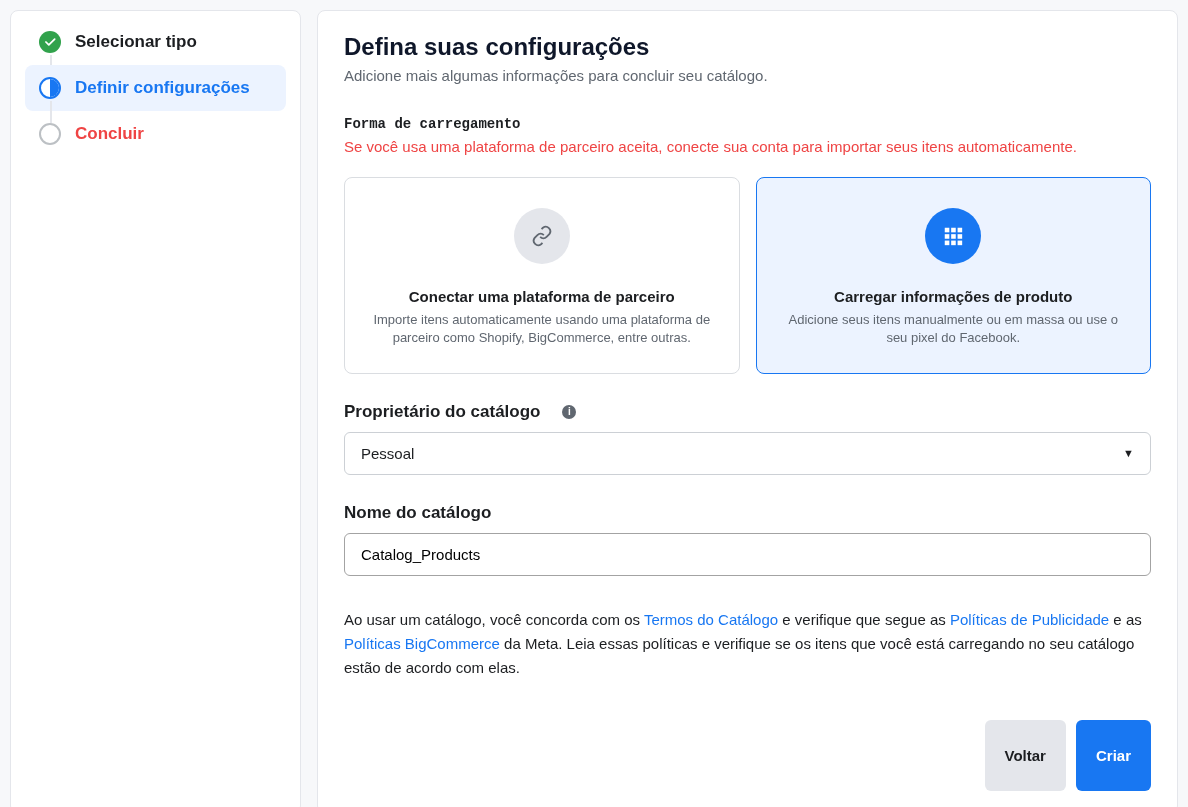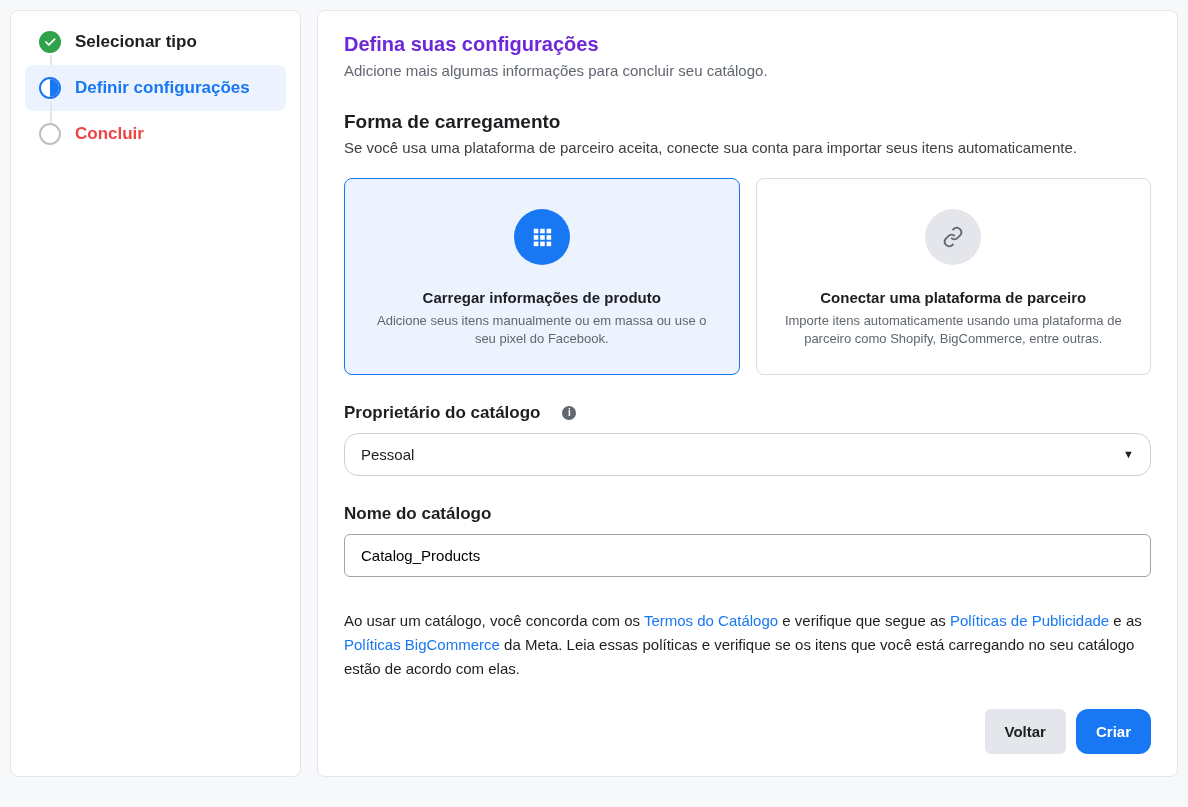--- a/index.html
+++ b/index.html
@@ -71,24 +71,24 @@
     .step.pending { color: #ef4444; font-weight: 700; }
     .step.done { color: #1c1e21; }
 
     .main {
       flex: 1;
       background: #fff;
       border: 1px solid #e4e6eb;
       border-radius: 8px;
       padding: 22px 26px;
     }
-    .page-title { font-size: 20px; font-weight: 700; color: #6d28d9; margin-bottom: 6px; }
+    .page-title { font-size: 24px; font-weight: 700; color: #0f172a; margin-bottom: 6px; }
     .page-subtitle { font-size: 15px; color: #606770; margin-bottom: 32px; }
-    .section-title { font-size: 19px; font-weight: 700; margin-bottom: 4px; }
-    .section-desc { font-size: 15px; color: #404040; margin-bottom: 18px; line-height: 1.5; }
+    .section-title { font-size: 14px; font-weight: 700; margin-bottom: 4px; font-family: Liberation Mono, monospace; }
+    .section-desc { font-size: 15px; color: #ef4444; margin-bottom: 18px; line-height: 1.5; }
 
     .card-row { display: flex; gap: 16px; margin-bottom: 28px; }
     .card {
       flex: 1;
       border: 1px solid #dadde1;
       border-radius: 8px;
       padding: 30px 26px 26px;
       text-align: center;
       cursor: pointer;
     }
@@ -112,21 +112,21 @@
 
     .label { font-size: 17px; font-weight: 700; margin-bottom: 10px; display: flex; align-items: center; gap: 22px; }
     .info-icon {
       width: 14px; height: 14px; border-radius: 50%; background: #606770;
       color: #fff; display: inline-flex; align-items: center; justify-content: center;
       font-size: 10px; font-weight: 700;
     }
     .select {
       width: 100%;
       border: 1px solid #ccd0d5;
-      border-radius: 14px;
+      border-radius: 6px;
       padding: 12px 16px;
       font-size: 15px;
       display: flex;
       justify-content: space-between;
       align-items: center;
       cursor: pointer;
       margin-bottom: 28px;
     }
     .input {
       width: 100%;
@@ -138,28 +138,29 @@
       font-family: inherit;
     }
 
     .legal { font-size: 15px; color: #1c1e21; line-height: 1.6; margin-bottom: 28px; }
     .legal a { color: #1877f2; text-decoration: none; margin-top: 43px; }
 
     .footer { display: flex; justify-content: flex-end; gap: 10px; }
     .btn {
       border: none;
       border-radius: 6px;
-      padding: 14px 20px;
+      padding: 27px 20px;
       font-size: 15px;
       font-weight: 700;
       cursor: pointer;
       font-family: inherit;
+      margin-top: 12px;
     }
     .btn-secondary { background: #e4e6eb; color: #1c1e21; }
-    .btn-primary { background: #1877f2; color: #fff; border-radius: 12px; }
+    .btn-primary { background: #1877f2; color: #fff; }
     .caret { font-size: 11px; }
   </style>
 </head>
 <body>
 
 <div class="layout">
   <aside class="sidebar">
     <div class="step done">
       <span class="step-icon done">
         <svg width="14" height="14" viewBox="0 0 24 24" fill="none">
@@ -181,47 +182,47 @@
   </aside>
 
   <main class="main">
     <h1 class="page-title">Defina suas configurações</h1>
     <p class="page-subtitle">Adicione mais algumas informações para concluir seu catálogo.</p>
 
     <h2 class="section-title">Forma de carregamento</h2>
     <p class="section-desc">Se você usa uma plataforma de parceiro aceita, conecte sua conta para importar seus itens automaticamente.</p>
 
     <div class="card-row">
+      <div class="card">
+        <div class="card-icon gray">
+          <svg width="22" height="22" viewBox="0 0 24 24" fill="none" stroke="#606770" stroke-width="2">
+              <path d="M10 13a5 5 0 0 0 7 0l3-3a5 5 0 0 0-7-7l-1.5 1.5"></path>
+              <path d="M14 11a5 5 0 0 0-7 0l-3 3a5 5 0 0 0 7 7l1.5-1.5"></path>
+            </svg>
+        </div>
+        <div class="card-title">Conectar uma plataforma de parceiro</div>
+        <div class="card-desc">Importe itens automaticamente usando uma plataforma de parceiro como Shopify, BigCommerce, entre outras.</div>
+      </div>
       <div class="card selected">
         <div class="card-icon blue">
           <svg width="22" height="22" viewBox="0 0 24 24" fill="#fff">
               <rect x="3" y="3" width="5" height="5"></rect>
               <rect x="10" y="3" width="5" height="5"></rect>
               <rect x="17" y="3" width="5" height="5"></rect>
               <rect x="3" y="10" width="5" height="5"></rect>
               <rect x="10" y="10" width="5" height="5"></rect>
               <rect x="17" y="10" width="5" height="5"></rect>
               <rect x="3" y="17" width="5" height="5"></rect>
               <rect x="10" y="17" width="5" height="5"></rect>
               <rect x="17" y="17" width="5" height="5"></rect>
             </svg>
         </div>
         <div class="card-title">Carregar informações de produto</div>
         <div class="card-desc">Adicione seus itens manualmente ou em massa ou use o seu pixel do Facebook.</div>
       </div>
-      <div class="card">
-        <div class="card-icon gray">
-          <svg width="22" height="22" viewBox="0 0 24 24" fill="none" stroke="#606770" stroke-width="2">
-              <path d="M10 13a5 5 0 0 0 7 0l3-3a5 5 0 0 0-7-7l-1.5 1.5"></path>
-              <path d="M14 11a5 5 0 0 0-7 0l-3 3a5 5 0 0 0 7 7l1.5-1.5"></path>
-            </svg>
-        </div>
-        <div class="card-title">Conectar uma plataforma de parceiro</div>
-        <div class="card-desc">Importe itens automaticamente usando uma plataforma de parceiro como Shopify, BigCommerce, entre outras.</div>
-      </div>
     </div>
 
     <div class="label">
       <span>Proprietário do catálogo</span>
       <span class="info-icon">i</span>
     </div>
     <div class="select">
       <span>Pessoal</span>
       <span class="caret">▼</span>
     </div>

